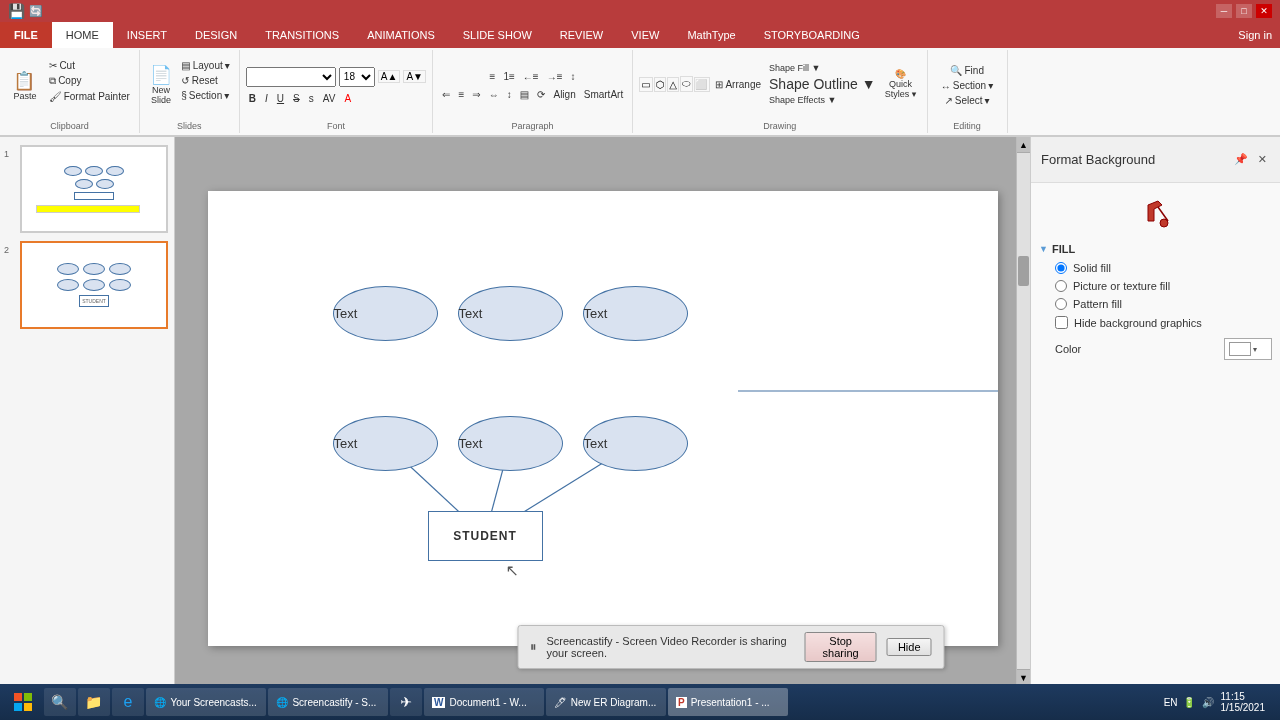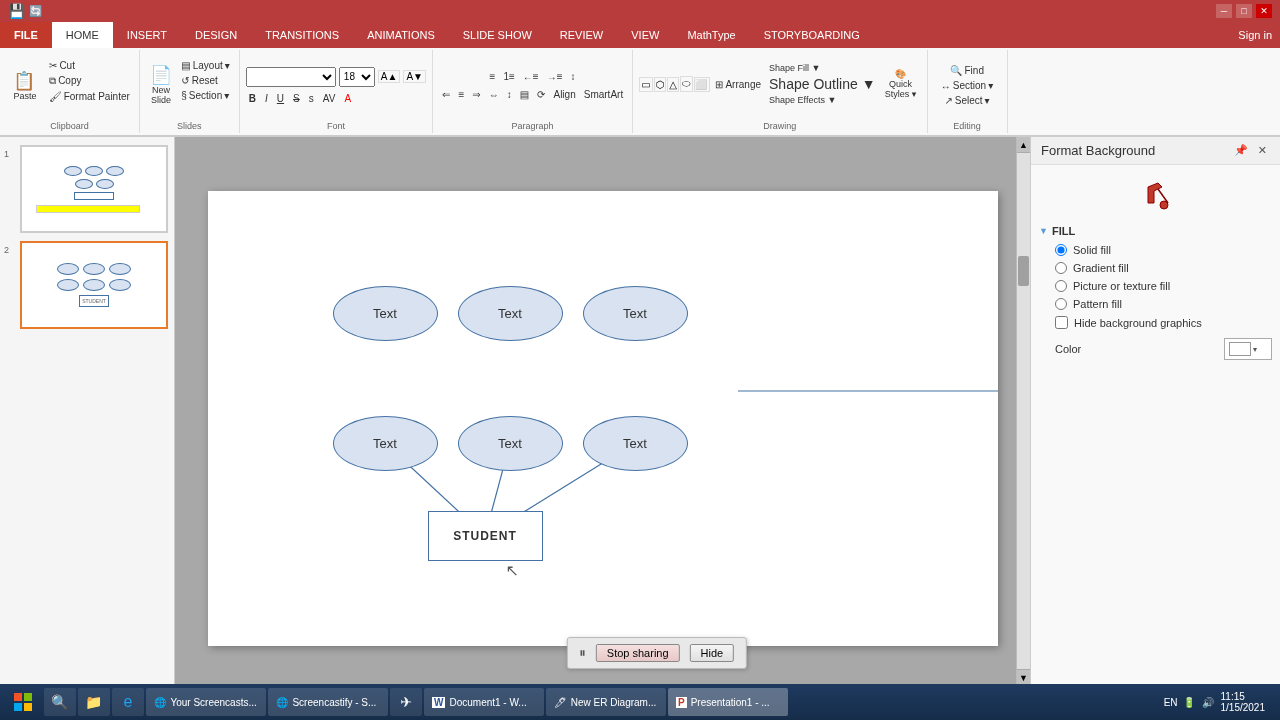--- a/index.html
+++ b/index.html
@@ -173,21 +173,21 @@
       width: 250px;
       background: #f9f9f9;
       border-left: 1px solid #ccc;
       display: flex;
       flex-direction: column;
     }
     #format-panel-header {
       display: flex;
       align-items: center;
       justify-content: space-between;
-      padding: 6px 10px;
+      padding: 15px 10px;
       background: #f0f0f0;
       border-bottom: 1px solid #ddd;
     }
     #format-panel-header .title { font-size: 13px; font-weight: normal; color: #333; }
     #format-panel-header .controls { display: flex; gap: 4px; }
     #format-panel-header .ctrl-btn { font-size: 11px; cursor: pointer; padding: 1px 3px; background: none; border: none; color: #555; }
 
     #format-panel-body {
       flex: 1;
       padding: 8px;
@@ -335,21 +335,21 @@
     .notif-btn.stop { background: linear-gradient(to bottom, #f5e0e0, #e8c8c8); }
 
     
     .shape-ellipse {
       position: absolute;
       border: 1.5px solid #4472a4;
       border-radius: 50%;
       background: #d9e2f0;
       display: flex;
       align-items: center;
-      justify-content: center;
+      justify-content: flex-start;
       font-size: 13px;
       color: #333;
     }
     .shape-rect {
       position: absolute;
       border: 1.5px solid #4472a4;
       background: white;
       display: flex;
       align-items: center;
       justify-content: center;
@@ -733,20 +733,21 @@
     <div style="position:absolute;bottom:0;left:0;right:14px;height:14px;background:#e0e0e0;border-top:1px solid #bbb;display:flex;flex-direction:row;">
       <div style="width:16px;background:#c0c0c0;border-right:1px solid #aaa;display:flex;align-items:center;justify-content:center;font-size:9px;cursor:pointer;">◄</div>
       <div style="flex:1;position:relative;">
         <div style="position:absolute;left:30%;top:1px;bottom:1px;width:40px;background:#a0a0a0;border-radius:2px;cursor:pointer;"></div>
       </div>
       <div style="width:16px;background:#c0c0c0;border-left:1px solid #aaa;display:flex;align-items:center;justify-content:center;font-size:9px;cursor:pointer;">►</div>
     </div>
 
     <div id="notification-bar">
       <span class="notif-icon">⏸</span>
+      <span>Screencastify - Screen Video Recorder is sharing your screen.</span>
       <button class="notif-btn stop">Stop sharing</button>
       <button class="notif-btn">Hide</button>
     </div>
   </div>
 
   <div id="format-panel">
     <div id="format-panel-header">
       <span class="title">Format Background</span>
       <div class="controls">
         <button class="ctrl-btn">📌</button>
@@ -765,24 +766,20 @@
       </div>
 
       <div class="section-header">
         <span class="arrow">▼</span>
         <span>FILL</span>
       </div>
 
       <div class="radio-option">
         <input type="radio" name="fill" checked="" style="">
         <label>Solid fill</label>
-      </div>
-      <div class="radio-option">
-        <input type="radio" name="fill" style="">
-        <label>Gradient fill</label>
       </div>
       <div class="radio-option">
         <input type="radio" name="fill" style="">
         <label>Picture or texture fill</label>
       </div>
       <div class="radio-option">
         <input type="radio" name="fill" style="">
         <label>Pattern fill</label>
       </div>
 

